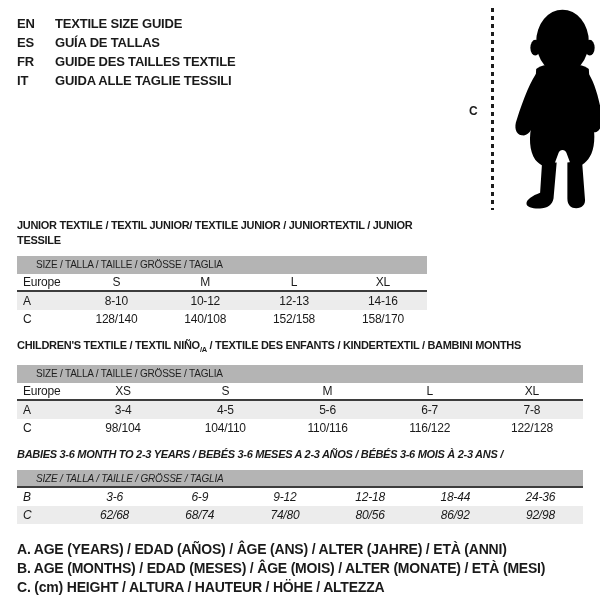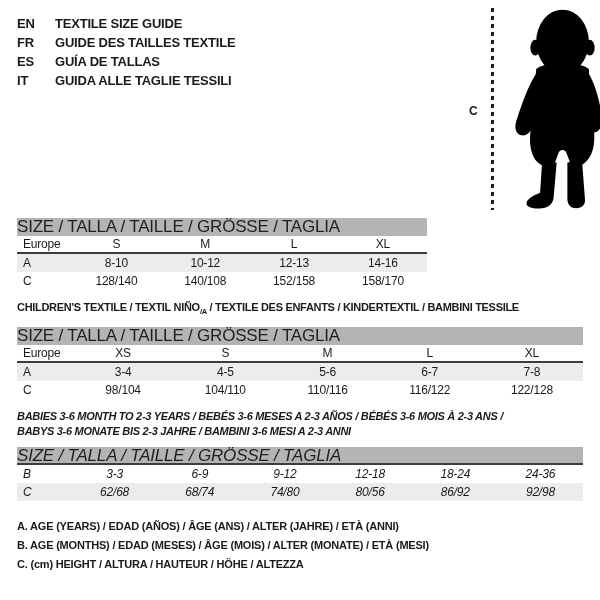--- a/index.html
+++ b/index.html
@@ -23,52 +23,52 @@
   .baby-svg { position:absolute; left:50px; top:0; width:112px; height:206px; }
 
   
   .size-table { margin-top:10px; }
   .size-table.first { margin-top:6px; }
   .tbl-title { font-weight:700; font-size:11px; letter-spacing:-0.3px;
                line-height:15px; margin-bottom:8px; }
   .tbl-title sub { font-size:7.5px; }
   .tbl { width:100%; }
   .band { height:18px; line-height:18px; background:#b4b4b4; color:#1f1f1f;
-          font-size:17px; letter-spacing:-0.2px; padding-left:0; }
+          font-size:10px; letter-spacing:-0.2px; padding-left:19px; }
   .band.ruled { border-bottom:2px solid #3d3d3d; }
   .trow { display:flex; height:18px; align-items:center; font-size:12px;
           letter-spacing:-0.2px; }
   .trow.region { border-bottom:2px solid #3d3d3d; }
   .trow.shaded { background:#ececec; }
   .trow .c0 { flex:0 0 55px; padding-left:6px; text-align:left; }
   .trow .cd { flex:1 1 0; text-align:center; }
 
   
   .notes { margin-top:16px; }
-  .notes div { height:19px; line-height:19px; font-weight:700; font-size:11px;
+  .notes div { height:19px; line-height:19px; font-weight:700; font-size:14px;
                letter-spacing:-0.2px; }
 </style>
 </head>
 <body>
 
 <div class="sheet">
 
   <header class="top">
     <ul class="langs">
       <li>
         <span class="code">EN</span>
         <span class="lab">TEXTILE SIZE GUIDE</span>
       </li>
       <li>
+        <span class="code">ES</span>
+        <span class="lab">GUÍA DE TALLAS</span>
+      </li>
+      <li>
         <span class="code">FR</span>
         <span class="lab">GUIDE DES TAILLES TEXTILE</span>
-      </li>
-      <li>
-        <span class="code">ES</span>
-        <span class="lab">GUÍA DE TALLAS</span>
       </li>
       <li>
         <span class="code">IT</span>
         <span class="lab">GUIDA ALLE TAGLIE TESSILI</span>
       </li>
     </ul>
 
     <div class="figure">
       <span class="c-label">C</span>
       <div class="dash-line"></div>
@@ -81,20 +81,23 @@
         <path d="M32,66 C25,74 17,94 10,116 C7,124 9,131 15,132 C21,133 25,128 27,121 C32,105 38,88 43,75 Z"></path>
         <path d="M82,66 C88,74 93,88 96,104 C98,114 98,123 94,127 C90,131 84,129 83,121 C81,106 78,88 73,75 Z"></path>
         <path d="M36,160 L34,191 C26,194 20,198 20,202 C20,206 28,208 36,207 C44,206 48,201 48,194 L51,160 Z"></path>
         <path d="M62,160 L62,197 C62,204 66,207 71,207 C77,207 81,203 80,197 L77,158 Z"></path>
       </svg>
     </div>
   </header>
 
   <main>
     <section class="size-table first" style="width: 72.5%;">
+      <h3 class="tbl-title">
+          <div class="title-line"><span>JUNIOR TEXTILE / TEXTIL JUNIOR/ TEXTILE JUNIOR / JUNIORTEXTIL / JUNIOR TESSILE</span></div>
+        </h3>
       <div class="tbl">
           <div class="band">SIZE / TALLA / TAILLE / GRÖSSE / TAGLIA</div>
           <div class="trow region">
             <div class="c0">Europe</div>
             <div class="cd">S</div>
             <div class="cd">M</div>
             <div class="cd">L</div>
             <div class="cd">XL</div>
           </div>
           <div class="trow shaded">
@@ -109,21 +112,21 @@
             <div class="cd">128/140</div>
             <div class="cd">140/108</div>
             <div class="cd">152/158</div>
             <div class="cd">158/170</div>
           </div>
         </div>
     </section>
 
     <section class="size-table" style="width: 100%;">
       <h3 class="tbl-title">
-          <div class="title-line"><span>CHILDREN'S TEXTILE / TEXTIL NIÑO</span><sub>/A</sub><span> / TEXTILE DES ENFANTS / KINDERTEXTIL / BAMBINI TESSILE</span></div>
+          <div class="title-line"><span>CHILDREN'S TEXTILE / TEXTIL NIÑO</span><sub>/A</sub><span> / TEXTILE DES ENFANTS / KINDERTEXTIL / BAMBINI MONTHS</span></div>
         </h3>
       <div class="tbl">
           <div class="band">SIZE / TALLA / TAILLE / GRÖSSE / TAGLIA</div>
           <div class="trow region">
             <div class="c0">Europe</div>
             <div class="cd">XS</div>
             <div class="cd">S</div>
             <div class="cd">M</div>
             <div class="cd">L</div>
             <div class="cd">XL</div>
@@ -143,31 +146,30 @@
             <div class="cd">110/116</div>
             <div class="cd">116/122</div>
             <div class="cd">122/128</div>
           </div>
         </div>
     </section>
 
     <section class="size-table" style="width: 100%; font-style: italic;">
       <h3 class="tbl-title">
           <div class="title-line"><span>BABIES 3-6 MONTH TO 2-3 YEARS / BEBÉS 3-6 MESES A 2-3 AÑOS / BÉBÉS 3-6 MOIS À 2-3 ANS /</span></div>
-          <div class="title-line"><span>BABYS 3-6 MONATE BIS 2-3 JAHRE / BAMBINI 3-6 MESI A 2-3 ANNI</span></div>
         </h3>
       <div class="tbl">
           <div class="band ruled">SIZE / TALLA / TAILLE / GRÖSSE / TAGLIA</div>
           <div class="trow">
             <div class="c0">B</div>
-            <div class="cd">3-3</div>
+            <div class="cd">3-6</div>
             <div class="cd">6-9</div>
             <div class="cd">9-12</div>
             <div class="cd">12-18</div>
-            <div class="cd">18-24</div>
+            <div class="cd">18-44</div>
             <div class="cd">24-36</div>
           </div>
           <div class="trow shaded">
             <div class="c0">C</div>
             <div class="cd">62/68</div>
             <div class="cd">68/74</div>
             <div class="cd">74/80</div>
             <div class="cd">80/56</div>
             <div class="cd">86/92</div>
             <div class="cd">92/98</div>

